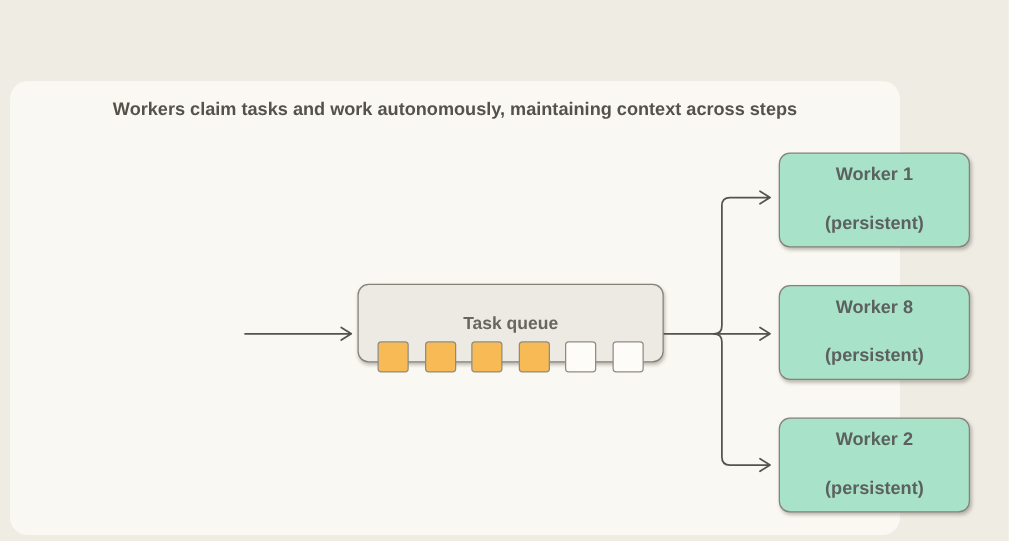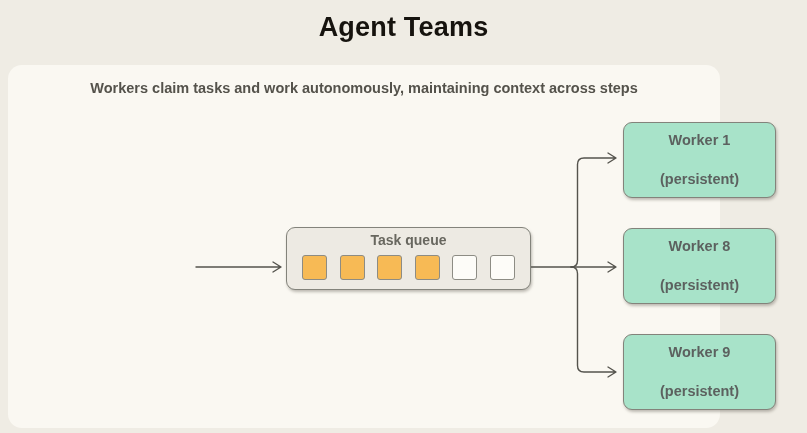--- a/index.html
+++ b/index.html
@@ -18,38 +18,37 @@
     background:var(--panel-bg);border-radius:14px;}
   .subtitle{position:absolute;left:0;top:15px;width:100%;text-align:center;
     font-size:14.5px;font-weight:bold;color:var(--subtitle-text);}
   .node{position:absolute;border:1.5px solid var(--node-border);border-radius:9px;
     box-shadow:1px 2px 3px rgba(100,95,85,.4);display:flex;flex-direction:column;
     align-items:center;justify-content:center;color:var(--label-text);
     font-weight:bold;text-align:center;}
   .coordinator{left:42px;top:228px;width:153px;height:76px;
     background:var(--coordinator-fill);font-size:15px;}
   .queue{left:286px;top:227px;width:245px;height:63px;background:var(--queue-fill);
-    justify-content:flex-start;padding-top:4px;}
+    justify-content:flex-start;padding-top:22px;}
   .queue-label{font-size:14px;color:var(--queue-label-text);}
   .slots{display:flex;gap:12.5px;margin-top:7px;}
   .slot{width:25px;height:25px;border:1.4px solid #8d8c84;border-radius:3px;}
   .slot.filled{background:var(--slot-filled);}
   .slot.empty{background:var(--slot-empty);}
   .worker{left:623px;width:153px;height:76px;background:var(--worker-fill);
     font-size:14.5px;line-height:1.35;gap:19px;}
   .worker-1{top:122px;} .worker-2{top:228px;} .worker-3{top:334px;}
   .arrow-layer{position:absolute;left:0;top:0;width:807px;height:433px;pointer-events:none;}
   .arrow{stroke:var(--arrow);stroke-width:1.4;fill:none;stroke-linecap:round;stroke-linejoin:round;}
 </style>
 </head>
 <body>
 
 <div class="page">
 
-  <div class="title">Agent Teams</div>
 
   <div class="panel">
     <div class="subtitle">Workers claim tasks and work autonomously, maintaining context across steps</div>
   </div>
 
   <svg class="arrow-layer" viewBox="0 0 807 433">
 
     <path class="arrow" d="M196,267 L280,267 M273,262 L281,267 L273,272"></path>
 
     <path class="arrow" d="M531,267 L615,267 M608,262 L616,267 L608,272"></path>
@@ -76,17 +75,17 @@
     <span>Worker 1</span>
     <span>(persistent)</span>
   </div>
 
   <div class="node worker worker-2">
     <span>Worker 8</span>
     <span>(persistent)</span>
   </div>
 
   <div class="node worker worker-3">
-    <span>Worker 9</span>
+    <span>Worker 2</span>
     <span>(persistent)</span>
   </div>
 
 </div>
 
 </body></html>

